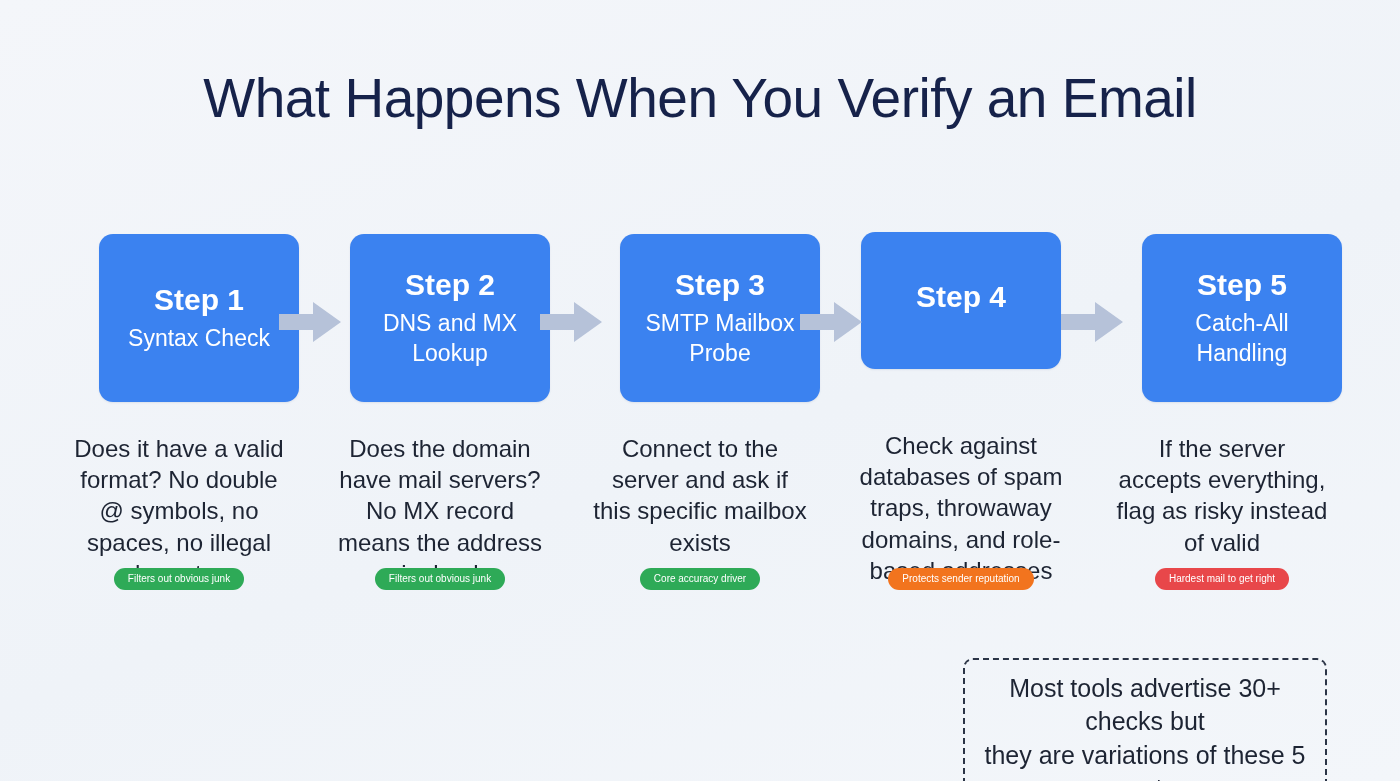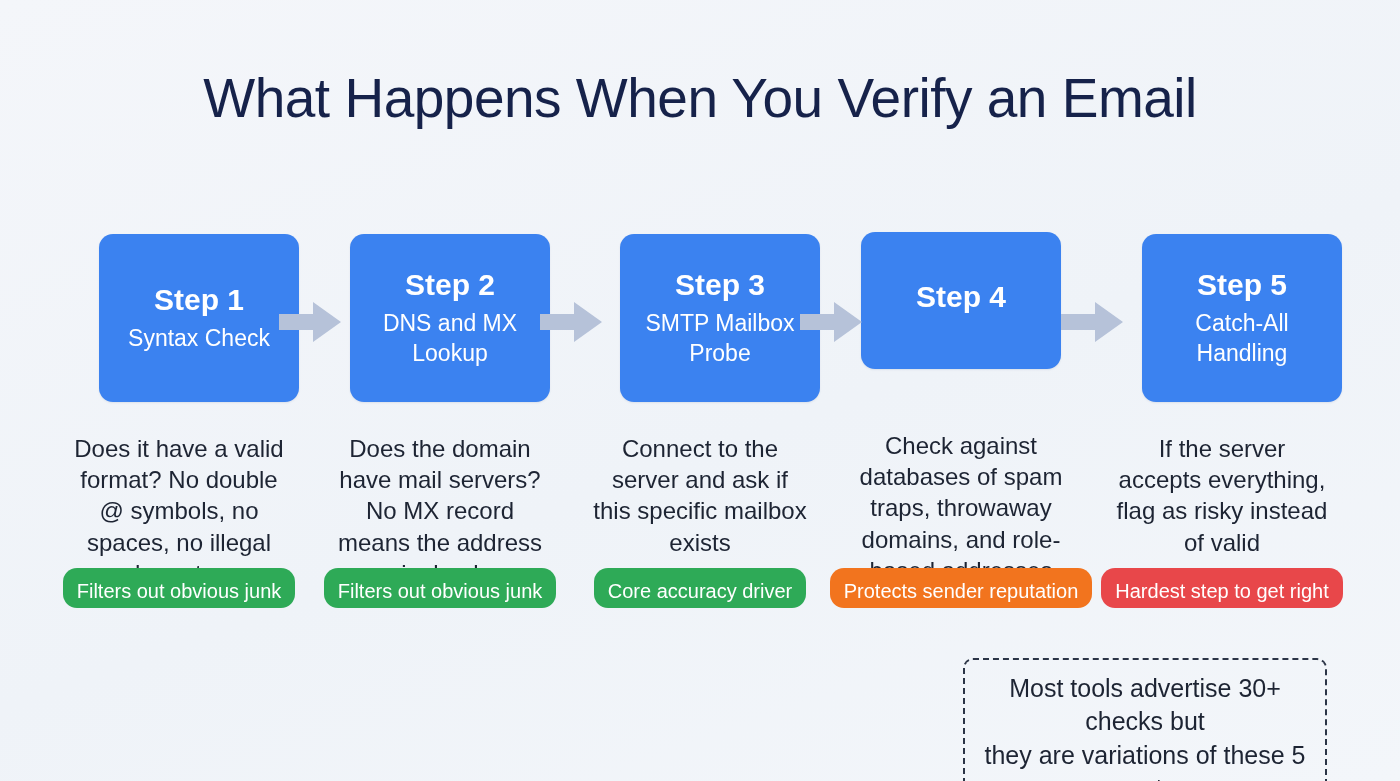--- a/index.html
+++ b/index.html
@@ -126,24 +126,24 @@
     justify-content: center;
   }
   .badge-row.b0 { left: 72px; }
   .badge-row.b1 { left: 333px; }
   .badge-row.b2 { left: 593px; }
   .badge-row.b3 { left: 854px; }
   .badge-row.b4 { left: 1115px; }
 
   .badge {
     display: inline-block;
-    padding: 12px 14px 6px;
+    padding: 5px 14px 6px;
     border-radius: 14px;
     color: #ffffff;
-    font-size: 20px;
+    font-size: 10px;
     line-height: 1.1;
     white-space: nowrap;
   }
 
   
   .footnote {
     position: absolute;
     left: 963px;
     top: 658px;
     width: 364px;
@@ -237,21 +237,21 @@
   <div class="badge-row b1">
     <span class="badge" style="background-color: rgb(46, 170, 87);">Filters out obvious junk</span>
   </div>
   <div class="badge-row b2">
     <span class="badge" style="background-color: rgb(46, 170, 87);">Core accuracy driver</span>
   </div>
   <div class="badge-row b3">
     <span class="badge" style="background-color: rgb(242, 116, 30);">Protects sender reputation</span>
   </div>
   <div class="badge-row b4">
-    <span class="badge" style="background-color: rgb(232, 71, 74);">Hardest step to get right</span>
+    <span class="badge" style="background-color: rgb(232, 71, 74);">Hardest mail to get right</span>
   </div>
 
   <div class="footnote">
     <span class="ln">Most tools advertise 30+ checks but</span>
     <span class="ln">they are variations of these 5 core steps</span>
   </div>
 
 </div>
 
 </body></html>

